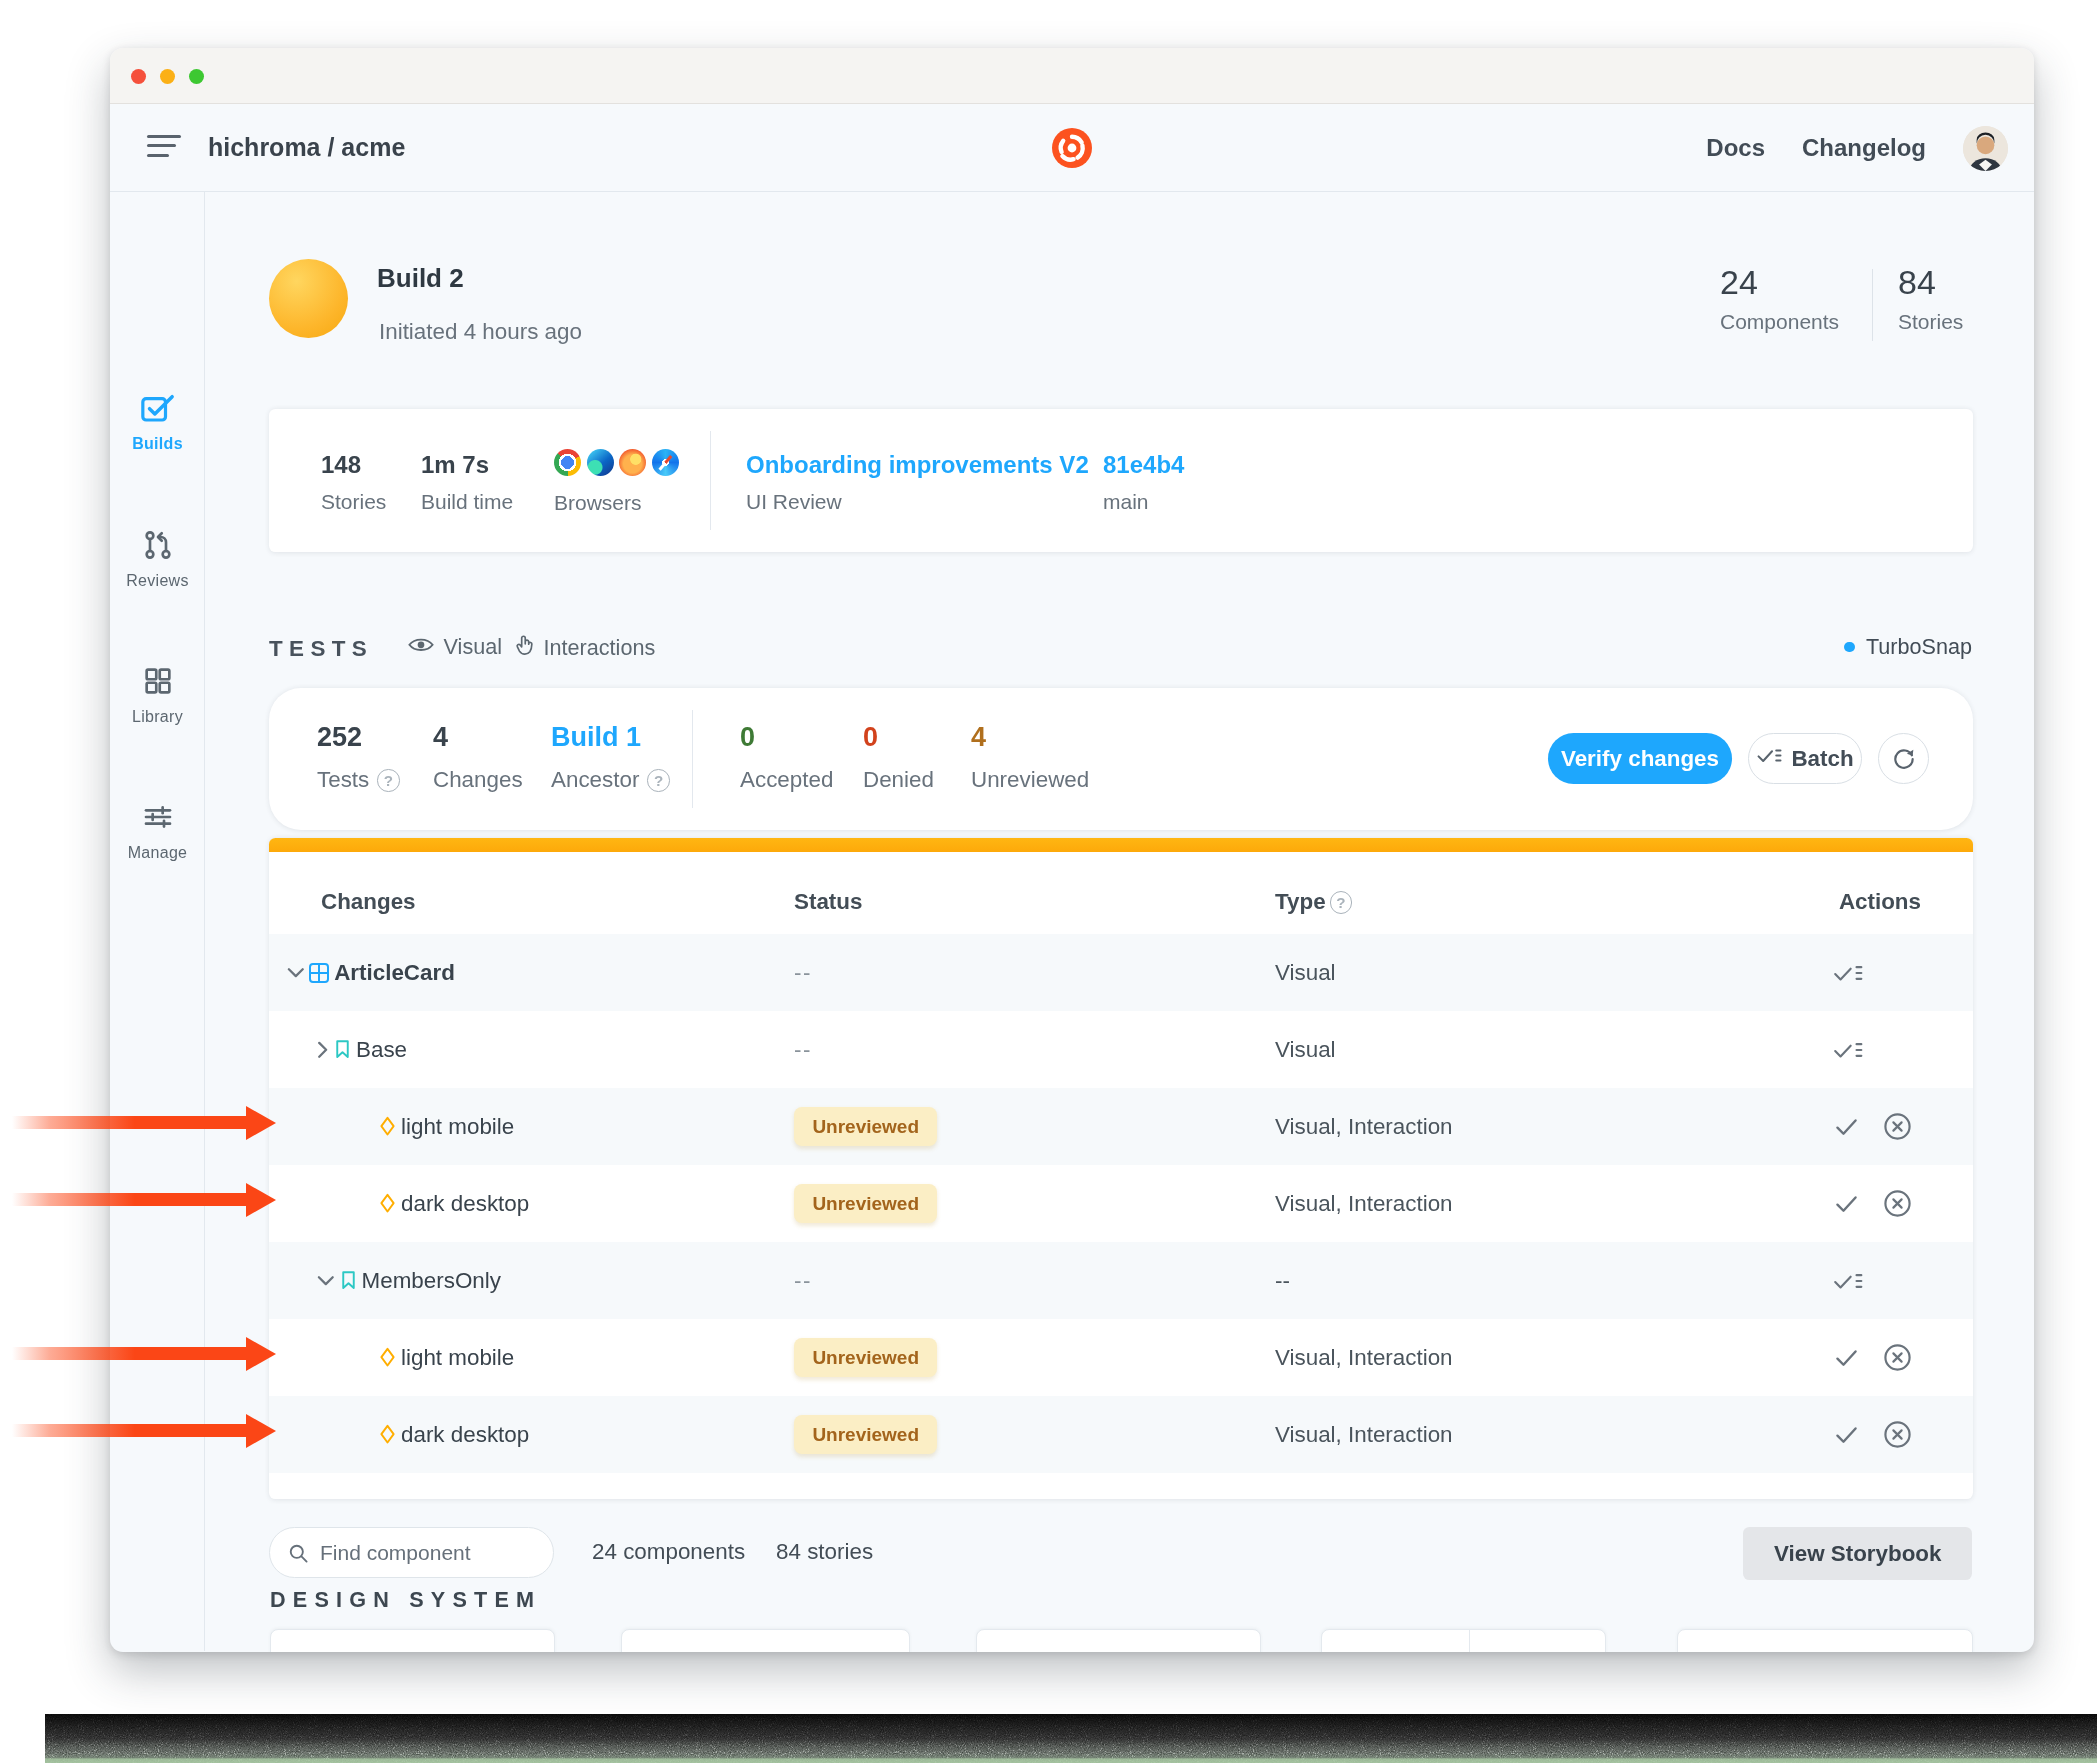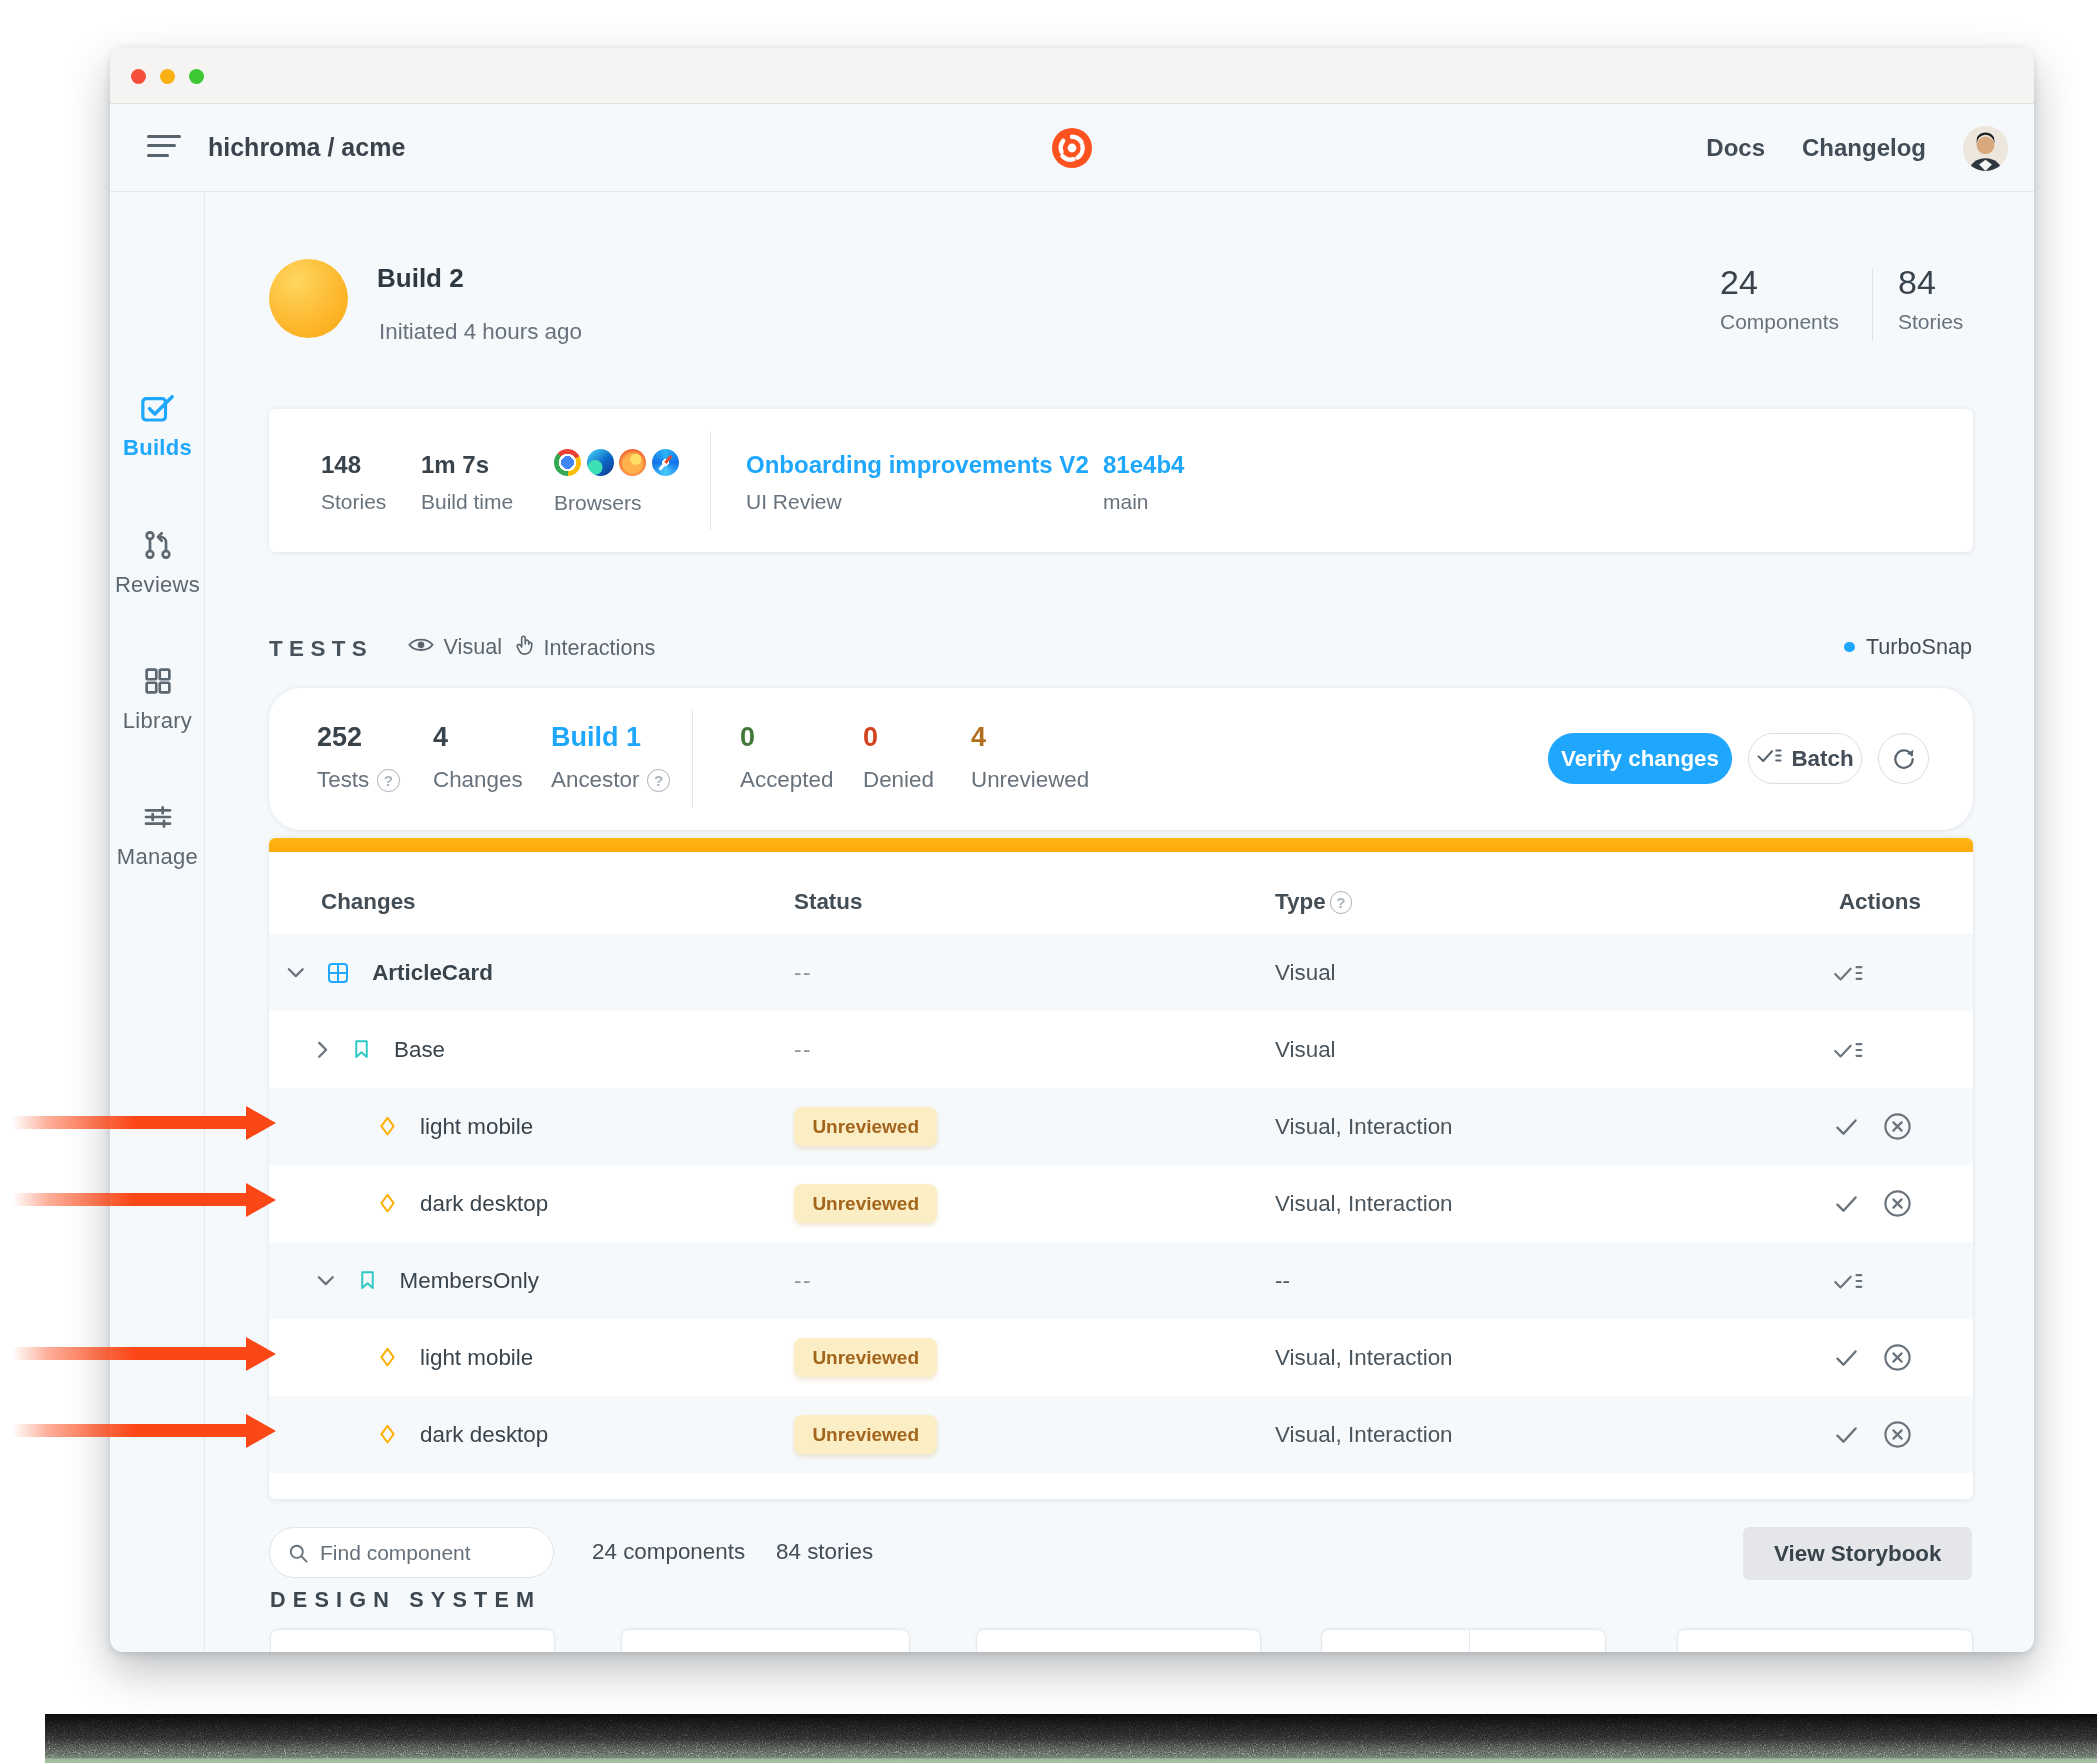--- a/index.html
+++ b/index.html
@@ -23,21 +23,21 @@
   .org-title { position:absolute; left:98px; top:29px; font-size:25px; font-weight:700; color:#3a434c; }
   .logo { position:absolute; left:50%; top:24px; transform:translateX(-50%); width:40px; height:40px; }
   .appbar-right { position:absolute; right:26px; top:21.6px; display:flex; align-items:center; gap:37px; }
   .nav-link { font-size:24px; font-weight:700; color:#424c56; cursor:pointer; }
   .avatar { width:45px; height:45px; border-radius:50%; overflow:hidden; background:#e9e3da; }
 
   
   .sidebar { position:absolute; left:0; top:144px; width:95px; height:1459px; border-right:0.8px solid #e2e8ee; }
   .side-item { position:absolute; left:0; width:95px; text-align:center; cursor:pointer; }
   .side-item .side-icon { display:block; margin:0 auto 8px auto; width:35px; height:35px; }
-  .side-label { font-size:22px; color:#5c6770; letter-spacing:0.3px; }
+  .side-label { font-size:16px; color:#5c6770; letter-spacing:0.3px; }
   .side-item.active .side-label { color:#1EA7FD; font-weight:700; }
 
   
   .build-dot { position:absolute; left:159px; top:211px; width:79px; height:79px; border-radius:50%;
     background:radial-gradient(circle at 35% 28%, #ffd65f, #fdb62b 62%, #f6a70e); }
   .build-title { position:absolute; left:267px; top:215px; font-size:26px; font-weight:700; color:#2f3942; }
   .build-sub { position:absolute; left:269px; top:271px; font-size:22.4px; color:#68727c; }
   .hstat-num { font-size:34px; color:#39434c; }
   .hstat-label { font-size:21px; color:#68727c; margin-top:8px; }
   .hstat-a { position:absolute; left:1610px; top:215px; }
@@ -94,21 +94,21 @@
   
   .table-card { left:159px; top:790px; width:1704px; height:661px; }
   .progress { position:absolute; left:0; top:0; right:0; height:14.4px; border-radius:6.4px 6.4px 0 0;
     background:linear-gradient(#ffb612,#fda90a); }
   .thead { position:absolute; left:0; top:14.4px; right:0; height:82px; }
   .th { position:absolute; top:37px; font-size:22.4px; font-weight:700; color:#434d56; }
   .rows { position:absolute; left:0; top:96px; right:0; }
   .trow { position:relative; height:77px; }
   .trow.stripe { background:#f6f9fb; }
   .cell { position:absolute; top:0; height:77px; display:flex; align-items:center; }
-  .cell.name { gap:22px; }
+  .cell.name { gap:3px; }
   .name.lvl0{ left:17.6px; } .name.lvl1{ left:48px; } .name.lvl2{ left:108px; }
   .rname { font-size:22.4px; color:#39434c; }
   .rname.bold { font-weight:700; }
   .cell.status { left:525px; }
   .cell.type { left:1006px; font-size:22.4px; color:#4a545c; }
   .cell.actions { left:1563px; gap:22.4px; }
   .dashes { font-size:22.4px; color:#8a939b; letter-spacing:1.6px; }
   .badge { background:#FBEEC5; color:#A3641C; font-size:19px; font-weight:700; padding:8.8px 18.4px;
     border-radius:8px; box-shadow:0 2.4px 4px rgba(180,140,40,.18); }
   .action-ic { cursor:pointer; display:inline-flex; }

